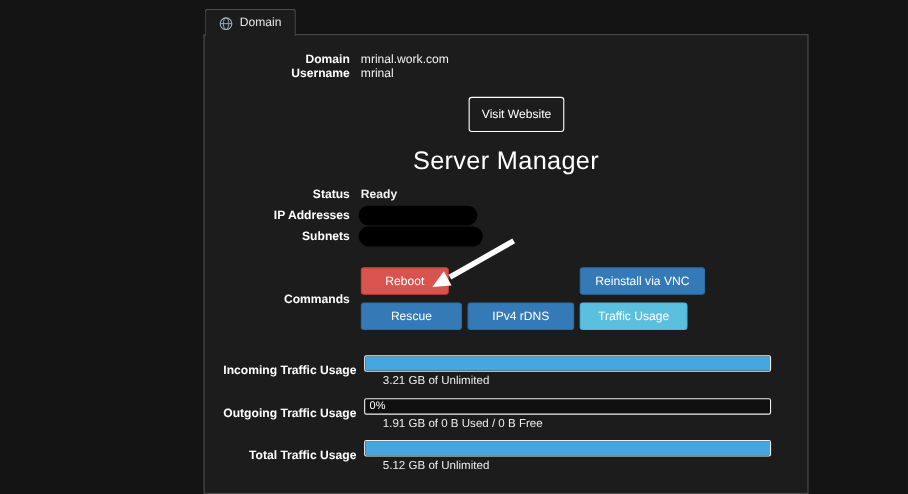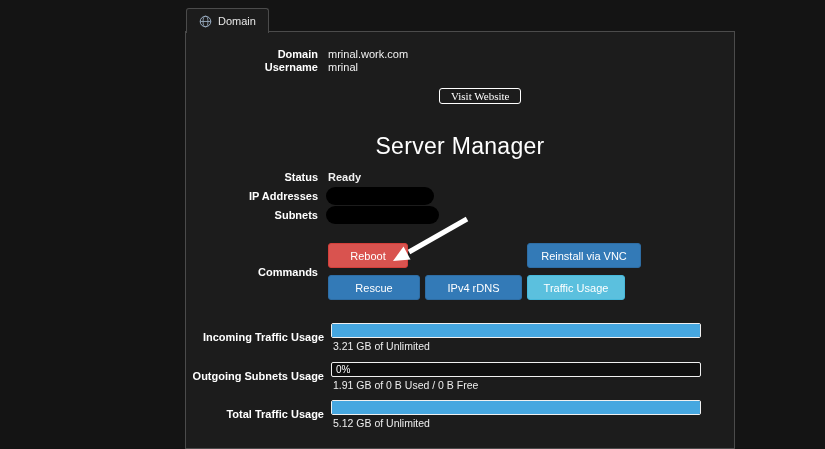--- a/index.html
+++ b/index.html
@@ -25,23 +25,23 @@
   .panel {
     position: absolute; left: 185px; top: 31px; width: 550px; height: 418px;
     background: #1c1c1c; border: 1px solid #4b4b4b; z-index: 1;
   }
 
   .lblrow { position: absolute; left: 0; width: 100%; font-size: 11px; color: #fff; height: 14px; }
   .lblrow .lbl { position: absolute; left: 0; width: 132px; text-align: right; font-weight: bold; white-space: nowrap; }
   .lblrow .val { position: absolute; left: 142px; white-space: nowrap; color: #f2f2f2; }
 
   .btn-outline {
-    position: absolute; left: 253px; top: 56px; height: 16px; padding: 0 11px;
+    position: absolute; left: 240px; top: 56px; height: 32px; padding: 0 11px;
     background: transparent; border: 1px solid #ffffff; border-radius: 3px;
-    color: #fff; font-size: 11px; font-family: Liberation Serif, serif; cursor: pointer;
+    color: #fff; font-size: 11px; font-family: Liberation Sans, sans-serif; cursor: pointer;
     display: flex; align-items: center;
   }
 
   .title {
     position: absolute; top: 101px; left: 0; width: 100%;
     text-align: center; font-size: 23px; font-weight: 500; color: #ffffff;
     letter-spacing: 0.3px;
   }
 
   .status-val { color: #4fbe5c; font-weight: bold; }
@@ -76,21 +76,21 @@
   .pbar {
     position: absolute; left: 145px; width: 370px; height: 15px;
     background: #0f0f0f; border: 1px solid #f0f0f0; border-radius: 2px;
     overflow: hidden;
   }
   .pfill { height: 100%; width: 0; background: #46a7e0; }
   .pbar-text {
     position: absolute; left: 4px; top: 1px;
     font-size: 10px; line-height: 12px; color: #fff;
   }
-  .pdetail { position: absolute; left: 147px; font-size: 10.5px; color: #ededed; white-space: nowrap; }
+  .pdetail { position: absolute; left: 162px; font-size: 10.5px; color: #ededed; white-space: nowrap; }
 
   .t-in-label  { top: 299px; } .t-in-bar  { top: 291px; } .t-in-detail  { top: 308px; }
   .t-out-label { top: 338px; } .t-out-bar { top: 330px; } .t-out-detail { top: 347px; }
   .t-tot-label { top: 376px; } .t-tot-bar { top: 368px; } .t-tot-detail { top: 385px; }
 </style>
 </head>
 <body>
 
 <div class="page">
 
@@ -145,21 +145,21 @@
     <button class="cmd cmd5 btn-primary">IPv4 rDNS</button>
     <button class="cmd cmd6 btn-info">Traffic Usage</button>
 
     <div class="tlabel t-in-label">Incoming Traffic Usage</div>
     <div class="pbar t-in-bar">
       <div class="pfill" style="width: 100%;"></div>
       <span class="pbar-text"></span>
     </div>
     <div class="pdetail t-in-detail">3.21 GB of Unlimited</div>
 
-    <div class="tlabel t-out-label">Outgoing Subnets Usage</div>
+    <div class="tlabel t-out-label">Outgoing Traffic Usage</div>
     <div class="pbar t-out-bar">
       <div class="pfill" style="width: 0%;"></div>
       <span class="pbar-text">0%</span>
     </div>
     <div class="pdetail t-out-detail">1.91 GB of 0 B Used / 0 B Free</div>
 
     <div class="tlabel t-tot-label">Total Traffic Usage</div>
     <div class="pbar t-tot-bar">
       <div class="pfill" style="width: 100%;"></div>
       <span class="pbar-text"></span>

